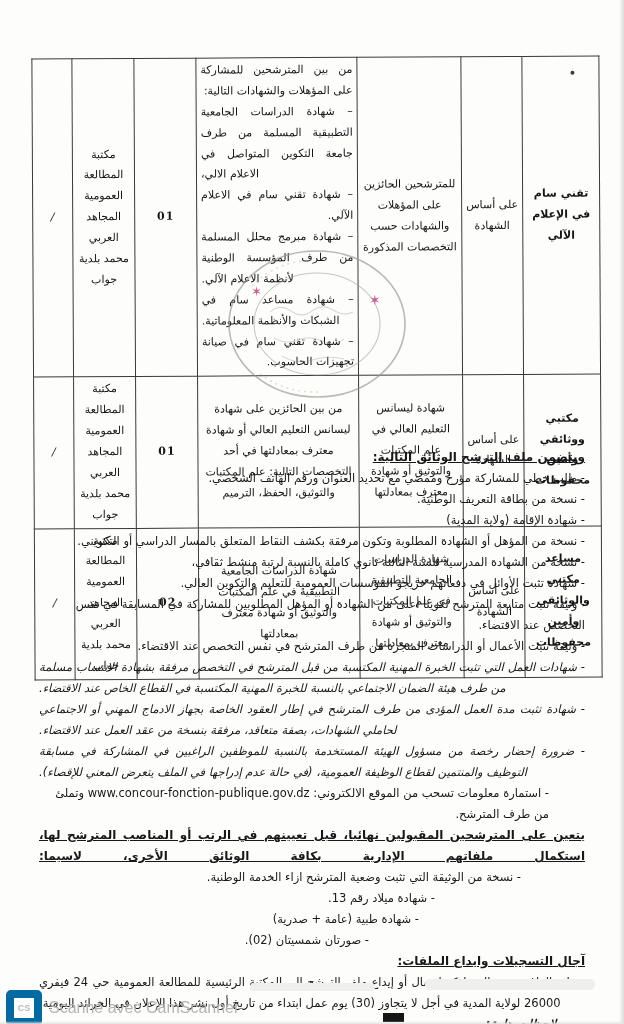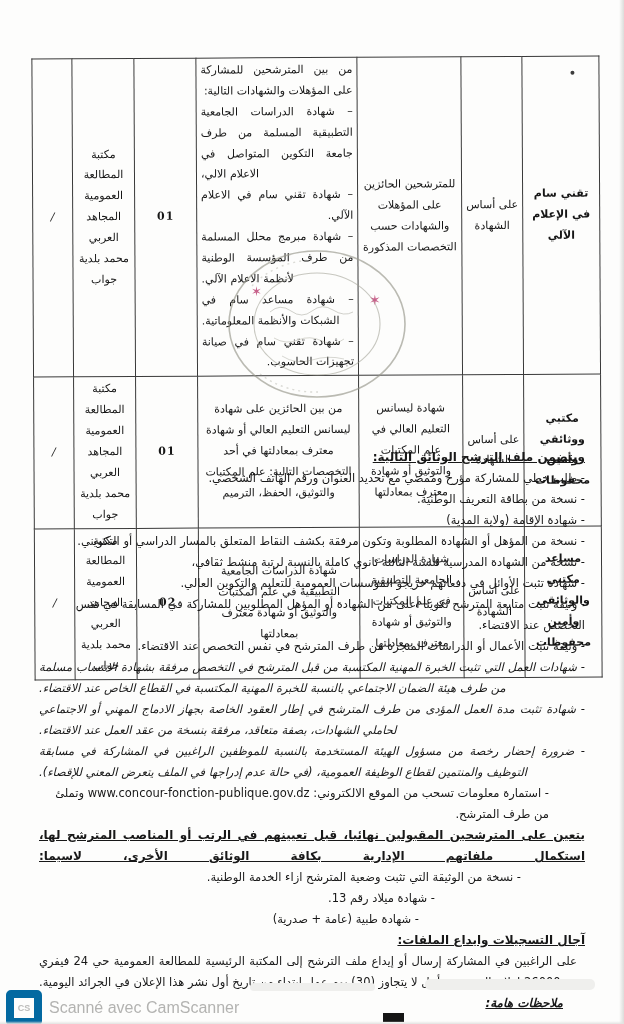--- a/index.html
+++ b/index.html
@@ -200,20 +200,21 @@
   <div class="item just">- شهادات العمل التي تثبت الخبرة المهنية المكتسبة من قبل المترشح في التخصص مرفقة بشهادة الانتساب مسلمة من طرف هيئة الضمان الاجتماعي بالنسبة للخبرة المهنية المكتسبة في القطاع الخاص عند الاقتضاء.</div>
   <div class="item just">- شهادة تثبت مدة العمل المؤدى من طرف المترشح في إطار العقود الخاصة بجهاز الادماج المهني أو الاجتماعي لحاملي الشهادات، بصفة متعاقد، مرفقة بنسخة من عقد العمل عند الاقتضاء.</div>
   <div class="item just">- ضرورة إحضار رخصة من مسؤول الهيئة المستخدمة بالنسبة للموظفين الراغبين في المشاركة في مسابقة التوظيف والمنتمين لقطاع الوظيفة العمومية، (في حالة عدم إدراجها في الملف يتعرض المعني للإقصاء).</div>
   <div class="item ind-form">- استمارة معلومات تسحب من الموقع الالكتروني: www.concour-fonction-publique.gov.dz وتملئ من طرف المترشح.</div>
 
   <div class="heading stretch">يتعين على المترشحين المقبولين نهائيا، قبل تعيينهم في الرتب أو المناصب المترشح لها، استكمال ملفاتهم الإدارية بكافة الوثائق الأخرى، لاسيما:</div>
   <div class="final-items">
     <div class="item">- نسخة من الوثيقة التي تثبت وضعية المترشح ازاء الخدمة الوطنية.</div>
     <div class="item">- شهادة ميلاد رقم 13.</div>
     <div class="item">- شهادة طبية (عامة + صدرية)</div>
+    <div class="item">- صورتان شمسيتان (02).</div>
   </div>
 
   <div class="heading">آجال التسجيلات وايداع الملفات:</div>
   <div class="deadline-body">على الراغبين في المشاركة إرسال أو إيداع ملف الترشح إلى المكتبة الرئيسية للمطالعة العمومية حي 24 فيفري 26000 لولاية المدية في أجل لا يتجاوز (30) يوم عمل ابتداء من تاريخ أول نشر هذا الإعلان في الجرائد اليومية.</div>
   <div class="notes-heading">ملاحظات هامة:</div>
 
 </div>
 
 <div class="smudge a"></div>
 <div class="smudge b"></div>

